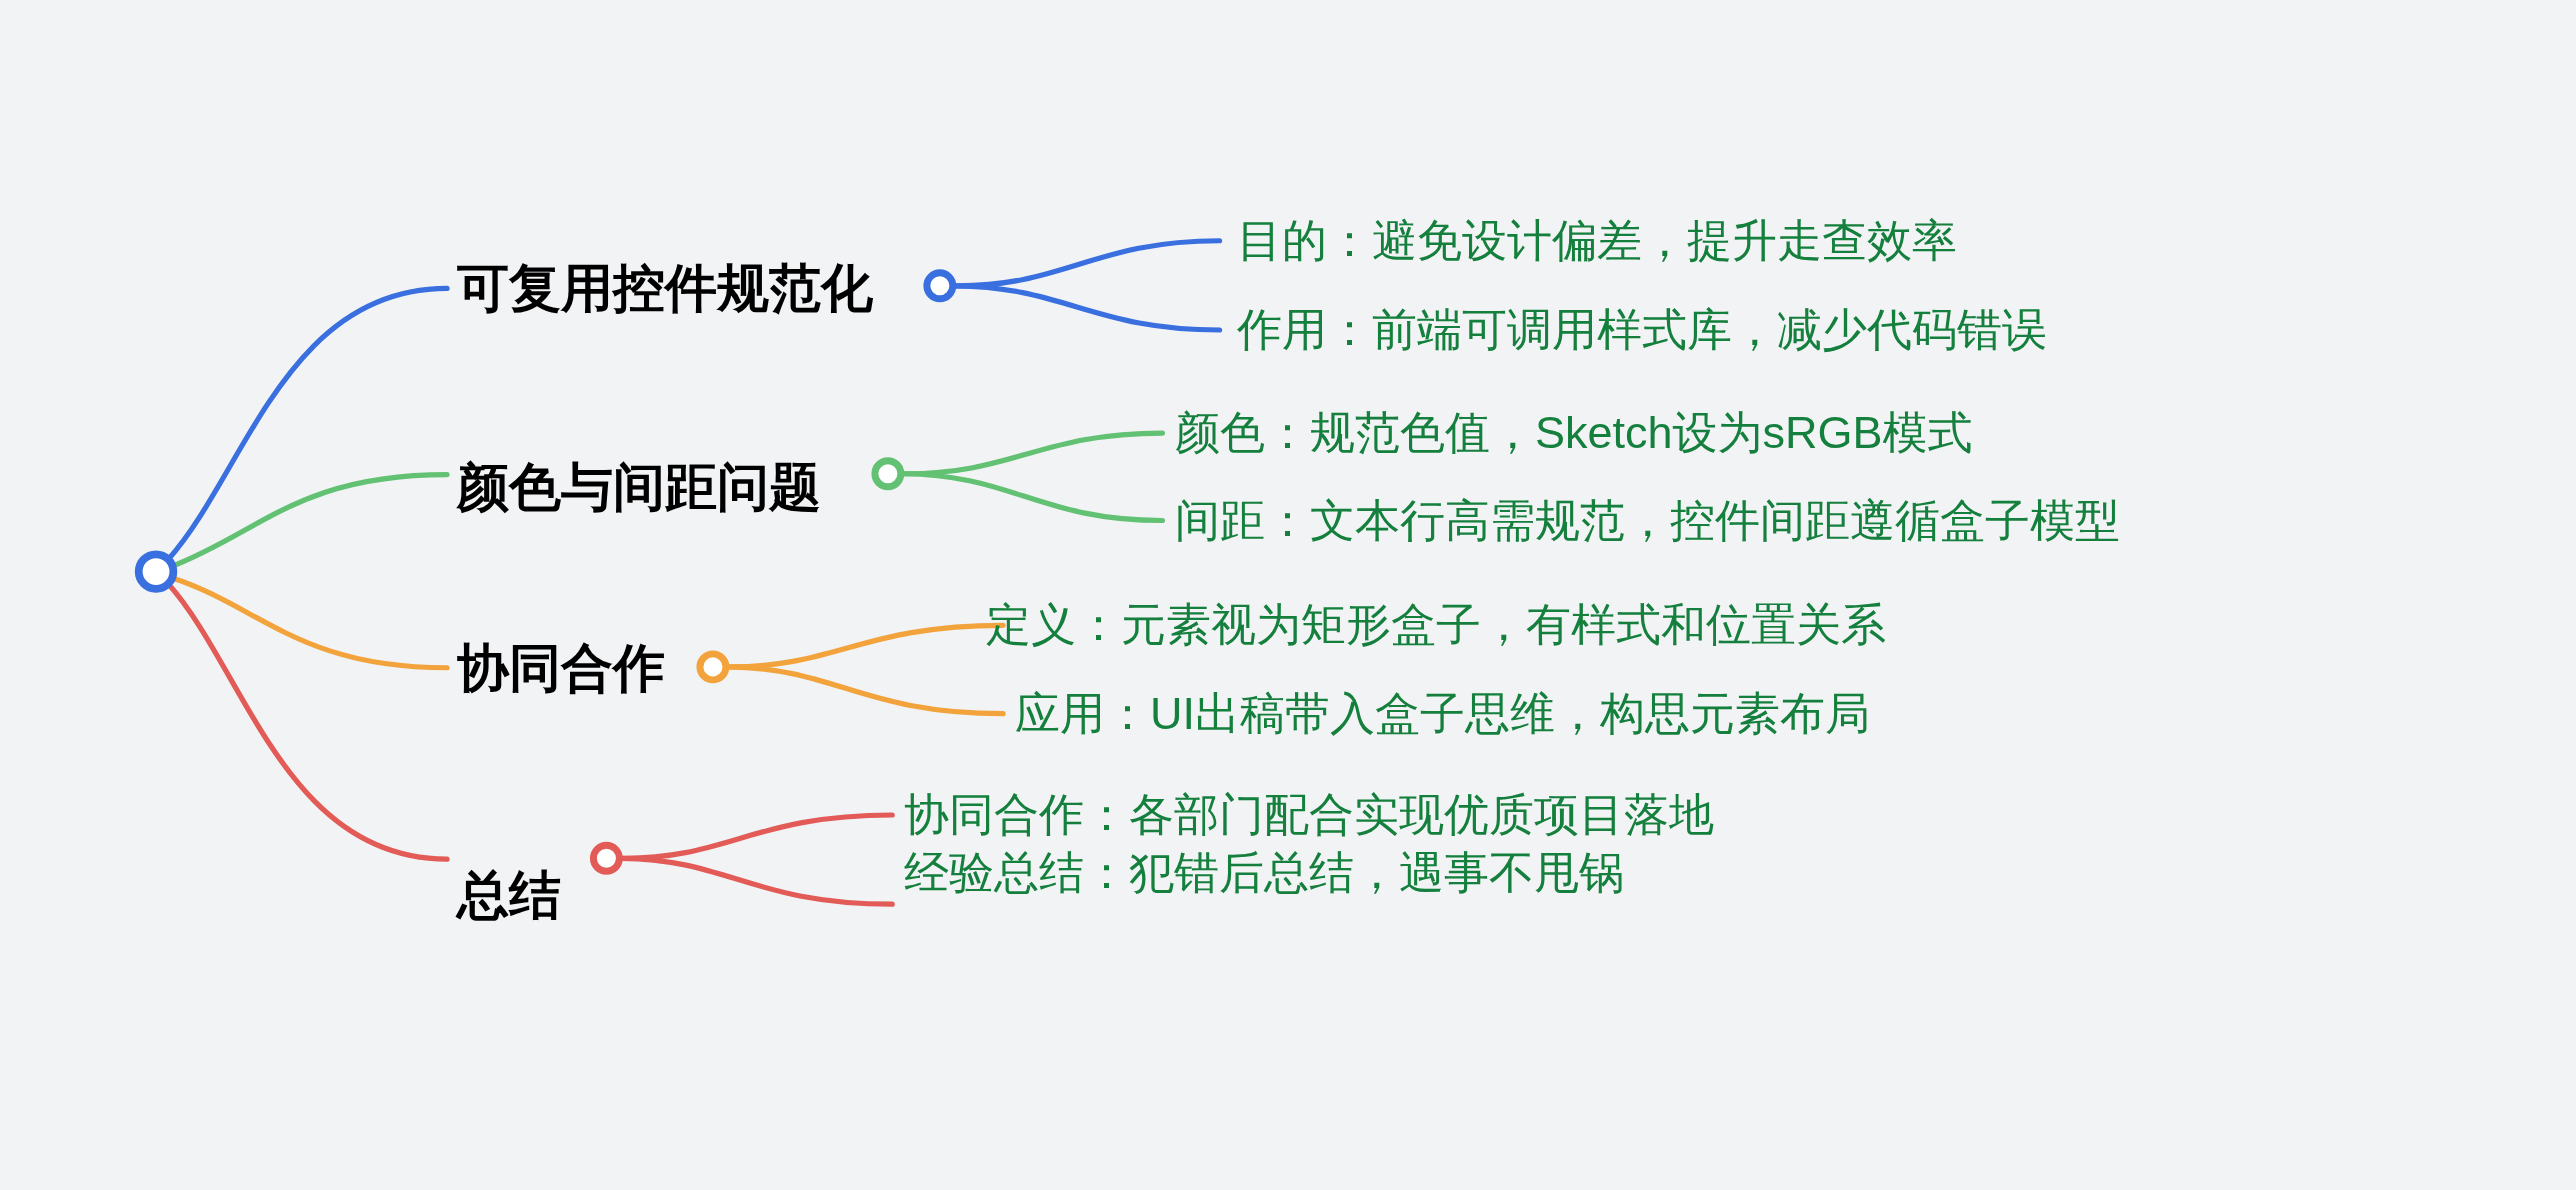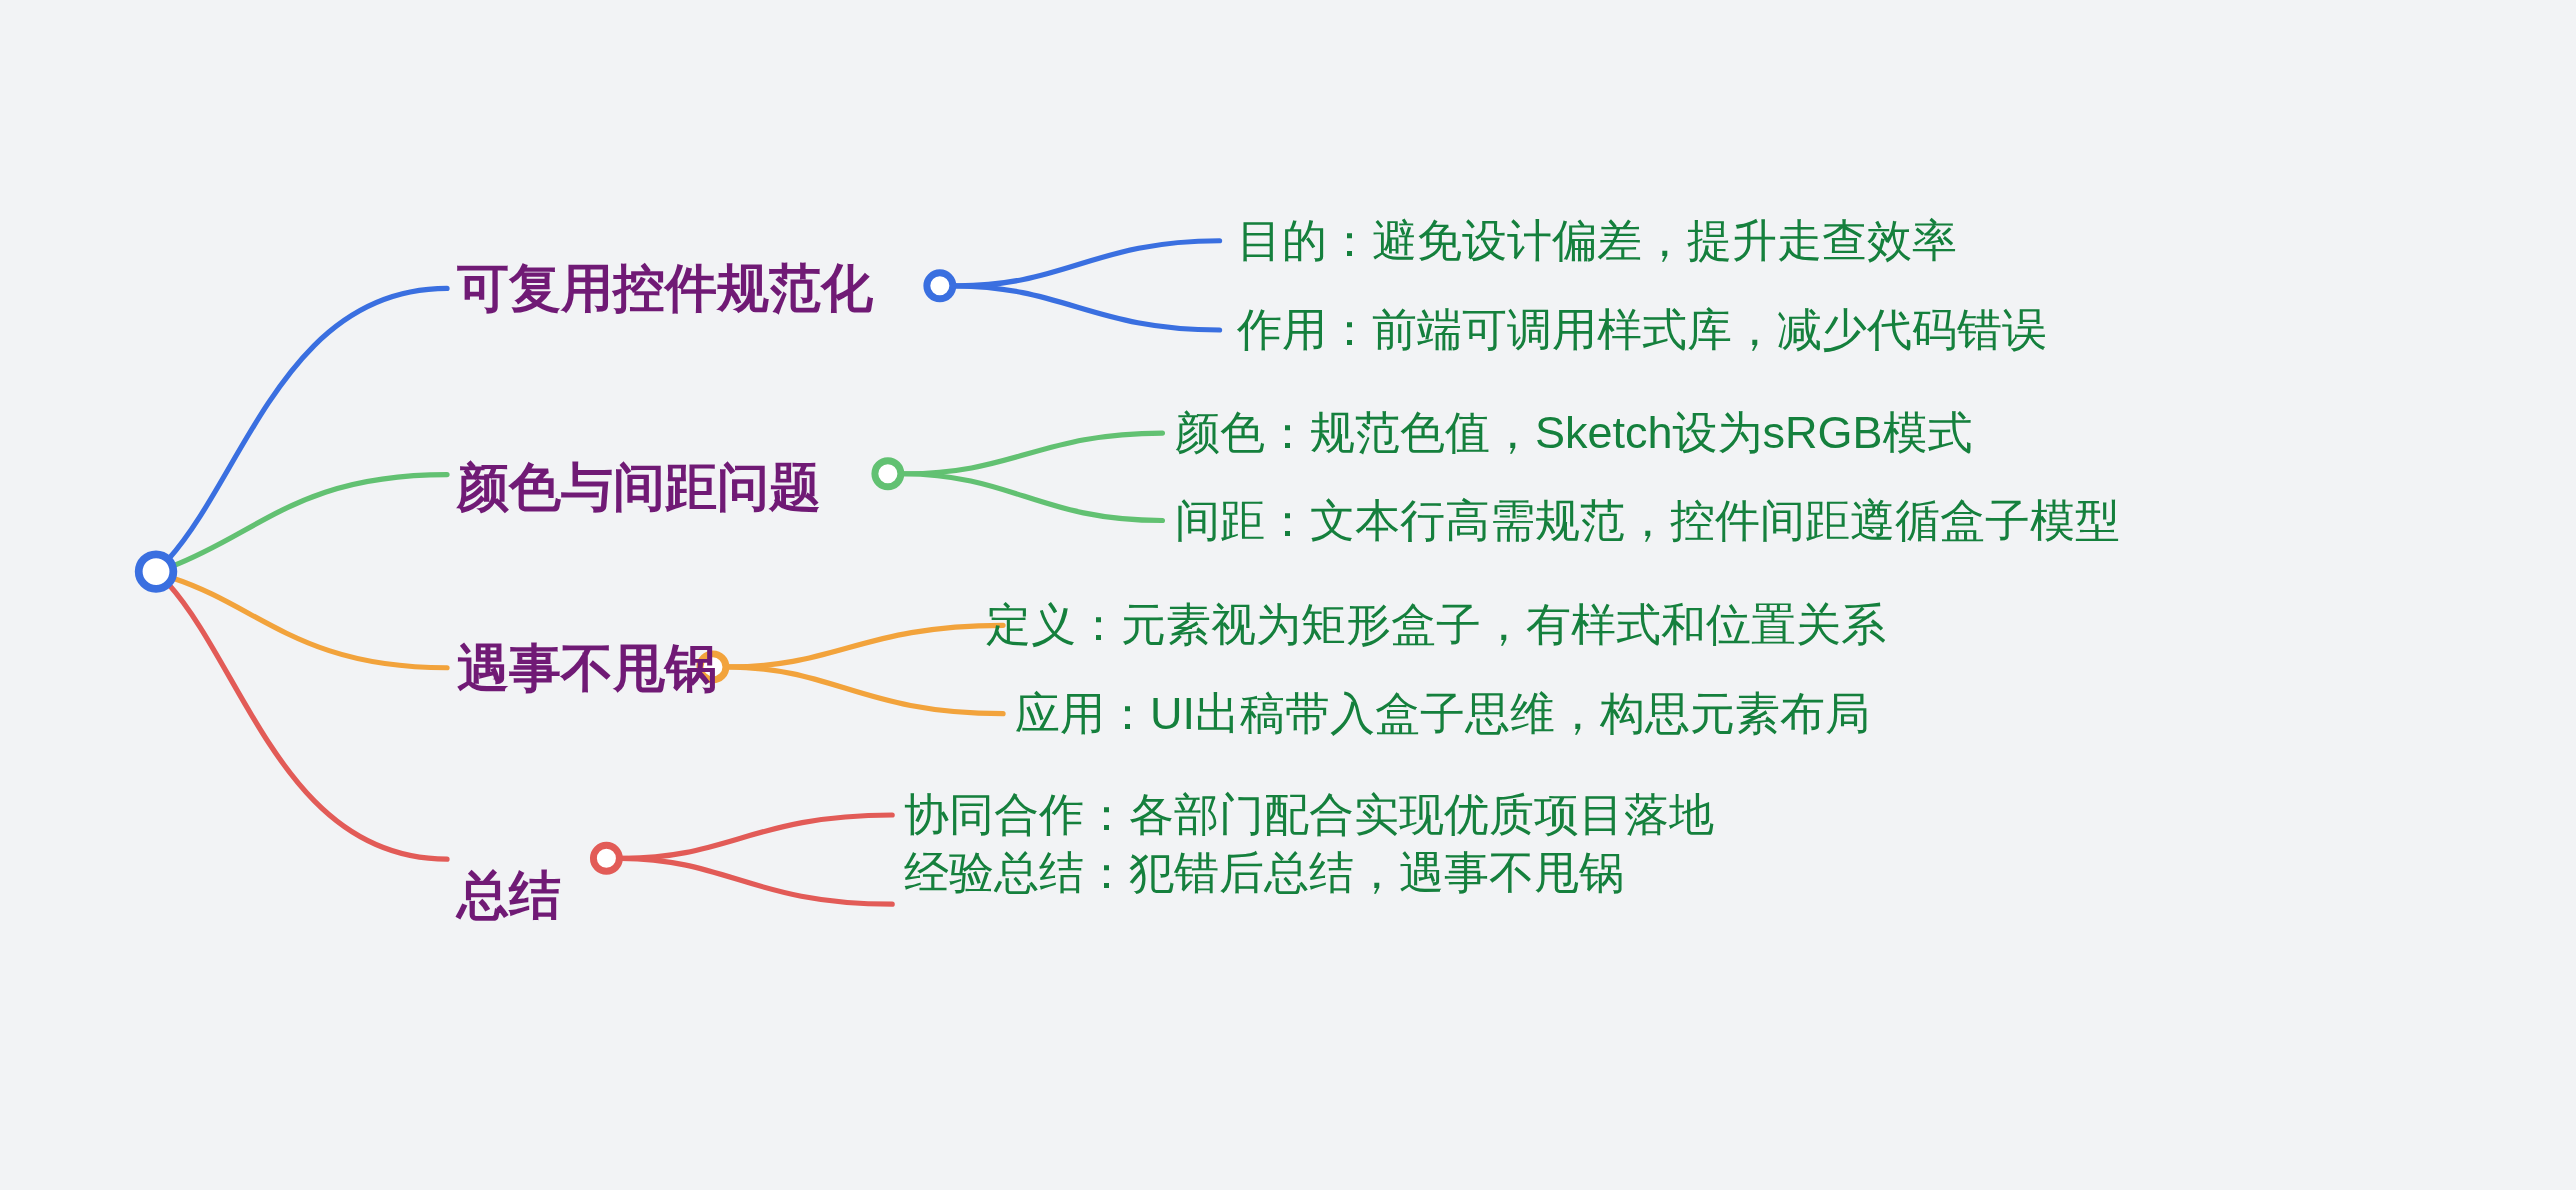--- a/index.html
+++ b/index.html
@@ -39,21 +39,21 @@
   }
   .mm-text {
     position: absolute;
     transform: translateY(-50%);
     white-space: nowrap;
     line-height: 1.2;
   }
   .branch-label {
     font-size: 52px;
     font-weight: 700;
-    color: #701a75;
+    color: #000000;
   }
   .child-label {
     font-size: 45px;
     font-weight: 400;
     color: #15803d;
   }
 </style>
 </head>
 <body style="background: rgb(242, 243, 245);">
 
@@ -81,21 +81,21 @@
     <circle class="root-ring" cx="180" cy="660" r="20" stroke="#3a6fe0"></circle>
 
     <circle class="node-ring" cx="1085" cy="330" r="15" stroke="#3a6fe0"></circle>
     <circle class="node-ring" cx="1025" cy="547" r="15" stroke="#62c172"></circle>
     <circle class="node-ring" cx="823" cy="770" r="15" stroke="#f2a33c"></circle>
     <circle class="node-ring" cx="700" cy="991" r="15" stroke="#e25b57"></circle>
   </svg>
 
   <div class="mm-text branch-label" style="left:457px; top:288px;">可复用控件规范化</div>
   <div class="mm-text branch-label" style="left:457px; top:475px;margin-top:12px;">颜色与间距问题</div>
-  <div class="mm-text branch-label" style="left:457px; top:668px;">遇事不甩锅</div>
+  <div class="mm-text branch-label" style="left:457px; top:668px;">协同合作</div>
   <div class="mm-text branch-label" style="left:457px; top:859px;margin-top:36px;">总结</div>
 
   <div class="mm-text child-label" style="left:1237px; top:241px;">目的：避免设计偏差，提升走查效率</div>
   <div class="mm-text child-label" style="left:1237px; top:330px;">作用：前端可调用样式库，减少代码错误</div>
 
   <div class="mm-text child-label" style="left:1175px; top:433px;">颜色：规范色值，Sketch设为sRGB模式</div>
   <div class="mm-text child-label" style="left:1175px; top:521px;">间距：文本行高需规范，控件间距遵循盒子模型</div>
 
   <div class="mm-text child-label" style="left:986px; top:625px;">定义：元素视为矩形盒子，有样式和位置关系</div>
   <div class="mm-text child-label" style="left:1015px; top:714px;">应用：UI出稿带入盒子思维，构思元素布局</div>

